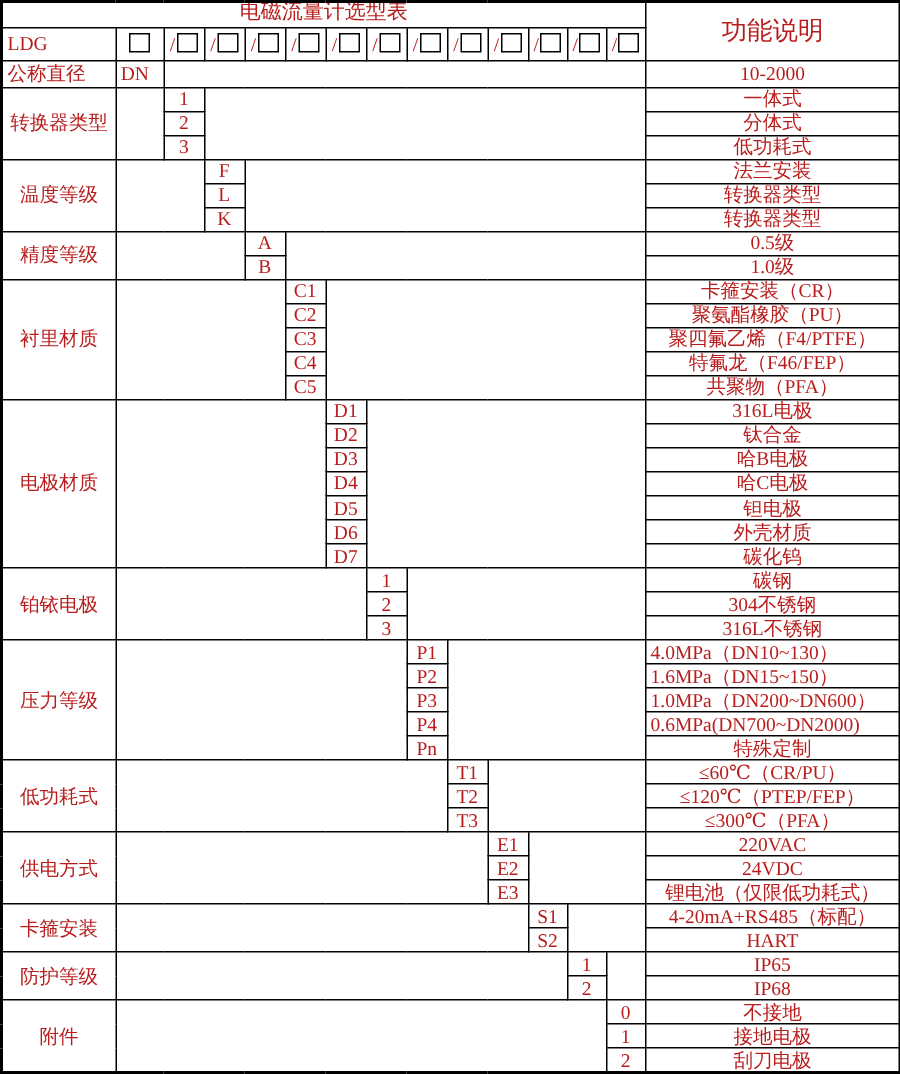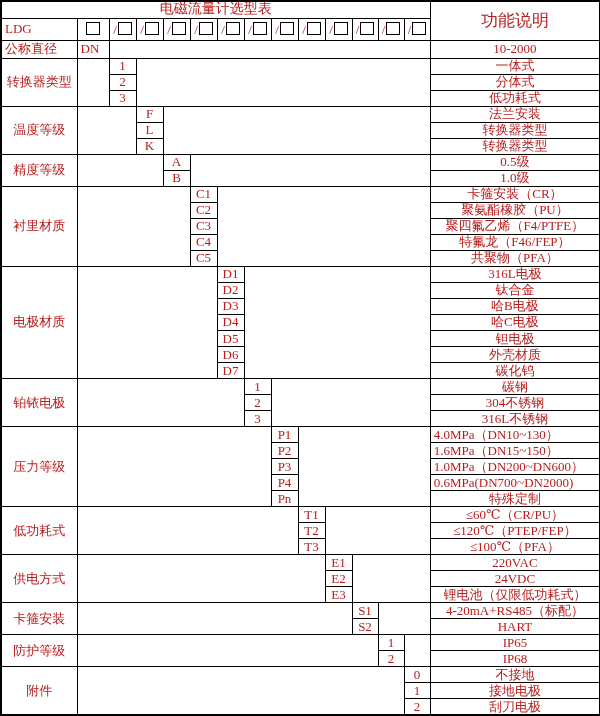--- a/index.html
+++ b/index.html
@@ -223,21 +223,21 @@
         <td>T1</td>
         <td colspan="4" rowspan="3"></td>
         <td>≤60℃（CR/PU）</td>
       </tr>
       <tr style="height: 16px;">
         <td>T2</td>
         <td>≤120℃（PTEP/FEP）</td>
       </tr>
       <tr style="height: 16px;">
         <td>T3</td>
-        <td>≤100℃（PFA）</td>
+        <td>≤300℃（PFA）</td>
       </tr>
       <tr style="height: 16px;">
         <td rowspan="3">供电方式</td>
         <td colspan="9" rowspan="3"></td>
         <td>E1</td>
         <td colspan="3" rowspan="3"></td>
         <td>220VAC</td>
       </tr>
       <tr style="height: 16px;">
         <td>E2</td>

